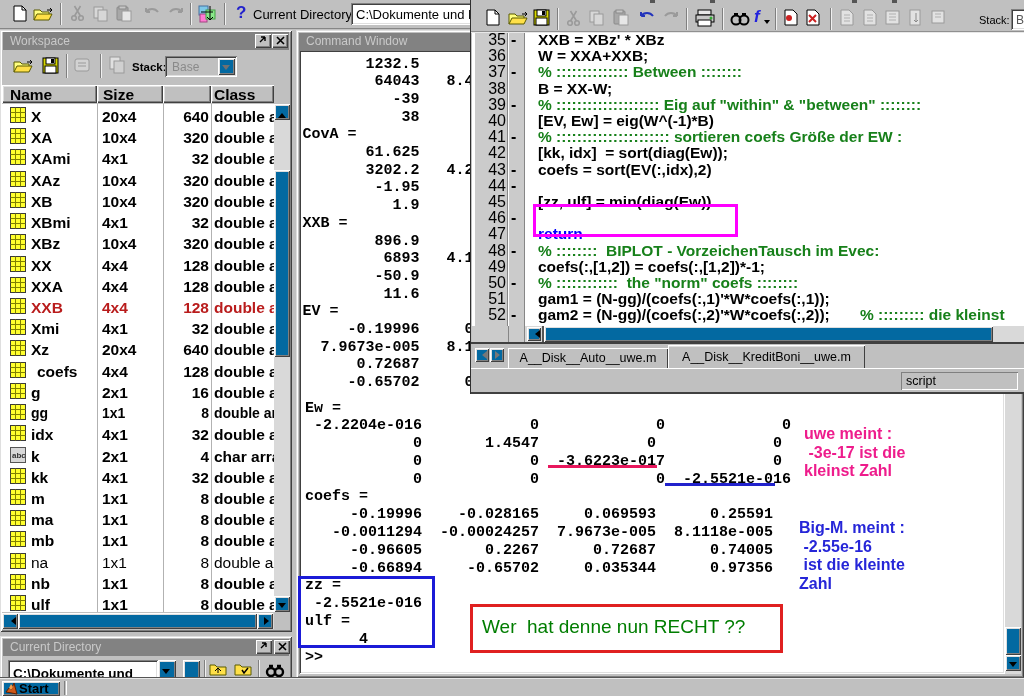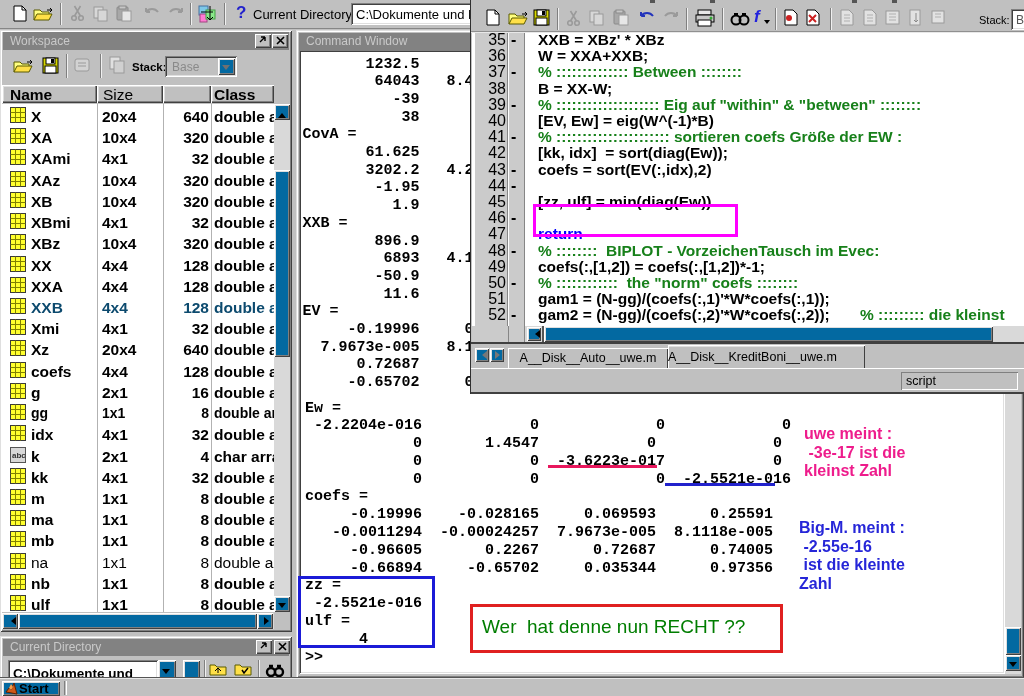--- a/index.html
+++ b/index.html
@@ -104,21 +104,21 @@
     <div class="abs" style="left:162px;top:6px;width:72px;height:21px;background:#c0c0c0;box-shadow:inset 1px 1px 0 #808080,inset -1px -1px 0 #fff,inset 2px 2px 0 #404040,inset -2px -2px 0 #dfdfdf">
       <div class="abs" style="left:7px;top:4px;font-size:12px;color:#8a8a8a">Base</div>
       <div class="abs btn" style="right:2px;top:2px;width:17px;height:17px">
           <div class="abs" style="left:4px;top:7px;border:4px solid transparent;border-top:5px solid #707070"></div>
         </div>
     </div>
   </div>
 
   <div class="abs" style="left:2px;top:55px;width:272px;height:18px">
     <div class="abs raised1" style="left:0;top:0;width:95px;height:18px;font-size:15.5px;font-weight:bold;padding:1px 0 0 8px">Name</div>
-    <div class="abs raised1" style="left:95px;top:0;width:66px;height:18px;font-size:15.5px;font-weight:normal;padding:1px 0 0 6px">Size</div>
+    <div class="abs raised1" style="left:95px;top:0;width:66px;height:18px;font-size:15.5px;font-weight:bold;padding:1px 0 0 6px">Size</div>
     <div class="abs raised1" style="left:161px;top:0;width:48px;height:18px;font-size:15.5px;font-weight:bold;padding:17px 0 0 3px">Bytes</div>
     <div class="abs raised1" style="left:209px;top:0;width:63px;height:18px;font-size:15.5px;font-weight:bold;padding:1px 0 0 3px">Class</div>
   </div>
 
   <div class="abs" id="wsdata" style="left:2px;top:74px;width:272px;height:508px;background:#fff;overflow:hidden">
     <div class="abs" style="left:95px;top:0;width:1px;height:508px;background:#b2b2b2"></div>
     <div class="abs" style="left:161px;top:0;width:1px;height:508px;background:#b2b2b2"></div>
     <div class="abs" style="left:209px;top:0;width:1px;height:508px;background:#b2b2b2"></div>
     <div class="abs" style="left:0;top:3.0px;width:272px;height:18px;font-size:15.5px;font-weight:bold;color:#000">
         <svg class="abs" style="left:8px;top:0" width="16" height="16">
@@ -203,21 +203,21 @@
     <div class="abs" style="left:0;top:172.8px;width:272px;height:18px;font-size:15.5px;font-weight:bold;color:#000">
         <svg class="abs" style="left:8px;top:0" width="16" height="16">
           <rect x="0.5" y="0.5" width="15" height="15" fill="#ffff2e" stroke="#3a3a3a"></rect>
           <path d="M5.5 .5 v15 M10.5 .5 v15 M.5 5.5 h15 M.5 10.5 h15" stroke="#808000" fill="none"></path>
         </svg>
         <span class="abs" style="left:29px;top:1px">XXA</span>
         <span class="abs" style="left:100px;top:1px">4x4</span>
         <span class="abs" style="left:161px;top:1px;width:46px;text-align:right">128</span>
         <span class="abs" style="left:212px;top:1px;white-space:nowrap">double array</span>
       </div>
-    <div class="abs" style="left:0;top:194.0px;width:272px;height:18px;font-size:15.5px;font-weight:bold;color:#0c4a6e">
+    <div class="abs" style="left:0;top:194.0px;width:272px;height:18px;font-size:15.5px;font-weight:bold;color:#b91c1c">
         <svg class="abs" style="left:8px;top:0" width="16" height="16">
           <rect x="0.5" y="0.5" width="15" height="15" fill="#ffff2e" stroke="#3a3a3a"></rect>
           <path d="M5.5 .5 v15 M10.5 .5 v15 M.5 5.5 h15 M.5 10.5 h15" stroke="#808000" fill="none"></path>
         </svg>
         <span class="abs" style="left:29px;top:1px">XXB</span>
         <span class="abs" style="left:100px;top:1px">4x4</span>
         <span class="abs" style="left:161px;top:1px;width:46px;text-align:right">128</span>
         <span class="abs" style="left:212px;top:1px;white-space:nowrap">double array</span>
       </div>
     <div class="abs" style="left:0;top:215.2px;width:272px;height:18px;font-size:15.5px;font-weight:bold;color:#000">
@@ -238,21 +238,21 @@
         <span class="abs" style="left:29px;top:1px">Xz</span>
         <span class="abs" style="left:100px;top:1px">20x4</span>
         <span class="abs" style="left:161px;top:1px;width:46px;text-align:right">640</span>
         <span class="abs" style="left:212px;top:1px;white-space:nowrap">double array</span>
       </div>
     <div class="abs" style="left:0;top:257.6px;width:272px;height:18px;font-size:15.5px;font-weight:bold;color:#000">
         <svg class="abs" style="left:8px;top:0" width="16" height="16">
           <rect x="0.5" y="0.5" width="15" height="15" fill="#ffff2e" stroke="#3a3a3a"></rect>
           <path d="M5.5 .5 v15 M10.5 .5 v15 M.5 5.5 h15 M.5 10.5 h15" stroke="#808000" fill="none"></path>
         </svg>
-        <span class="abs" style="left:29px;top:1px">coefs</span>
+        <span class="abs" style="left:35px;top:1px">coefs</span>
         <span class="abs" style="left:100px;top:1px">4x4</span>
         <span class="abs" style="left:161px;top:1px;width:46px;text-align:right">128</span>
         <span class="abs" style="left:212px;top:1px;white-space:nowrap">double array</span>
       </div>
     <div class="abs" style="left:0;top:278.9px;width:272px;height:18px;font-size:15.5px;font-weight:bold;color:#000">
         <svg class="abs" style="left:8px;top:0" width="16" height="16">
           <rect x="0.5" y="0.5" width="15" height="15" fill="#ffff2e" stroke="#3a3a3a"></rect>
           <path d="M5.5 .5 v15 M10.5 .5 v15 M.5 5.5 h15 M.5 10.5 h15" stroke="#808000" fill="none"></path>
         </svg>
         <span class="abs" style="left:29px;top:1px">g</span>
@@ -638,21 +638,21 @@
   <div class="abs" style="left:0;top:342px;width:554px;height:2px;background:#404040"></div>
 
   <div class="abs" id="tabs" style="left:0;top:344px;width:554px;height:24px;background:#c0c0c0">
     <div class="abs btn" style="left:4px;top:4px;width:14px;height:14px">
         <div class="abs" style="left:3px;top:3px;border:4px solid transparent;border-right:5px solid #777"></div>
       </div>
     <div class="abs btn" style="left:19px;top:4px;width:14px;height:14px">
         <div class="abs" style="left:5px;top:3px;border:4px solid transparent;border-left:5px solid #777"></div>
       </div>
     <div class="abs" style="left:37px;top:4px;width:160px;height:20px;background:#c0c0c0;box-shadow:inset 1px 1px 0 #fff,inset -1px 0 0 #404040;font-size:12.5px;text-align:center;padding-top:3px">A__Disk__Auto__uwe.m</div>
-    <div class="abs" style="left:197px;top:1px;width:197px;height:23px;background:#c0c0c0;box-shadow:inset 1px 1px 0 #fff,inset -1px 0 0 #404040,inset 0 2px 0 #dfdfdf;font-size:12.5px;padding-top:5px">A__Disk__KreditBoni__uwe.m</div>
+    <div class="abs" style="left:197px;top:1px;width:197px;height:23px;background:#c0c0c0;box-shadow:inset 1px 1px 0 #fff,inset -1px 0 0 #404040,inset 0 2px 0 #dfdfdf;font-size:12.5px;text-align:center;padding-top:5px">A__Disk__KreditBoni__uwe.m</div>
   </div>
 
   <div class="abs" style="left:0;top:368px;width:554px;height:24px;background:#c0c0c0;border-top:1px solid #fff">
     <div class="abs" style="left:430px;top:3px;width:117px;height:18px;background:#c0c0c0;box-shadow:inset 1px 1px 0 #808080,inset -1px -1px 0 #fff;font-size:12.5px;padding:2px 0 0 5px">script</div>
   </div>
   <div class="abs" style="left:0;top:392px;width:554px;height:2px;background:#404040"></div>
 </div>
 
 <div class="abs" id="taskbar" style="left:0;top:678px;width:1024px;height:18px;background:#c0c0c0;border-top:1px solid #e8e8e8;box-shadow:0 -1px 0 #555">
   <div class="abs btn" style="left:2px;top:2px;width:58px;height:15px">

